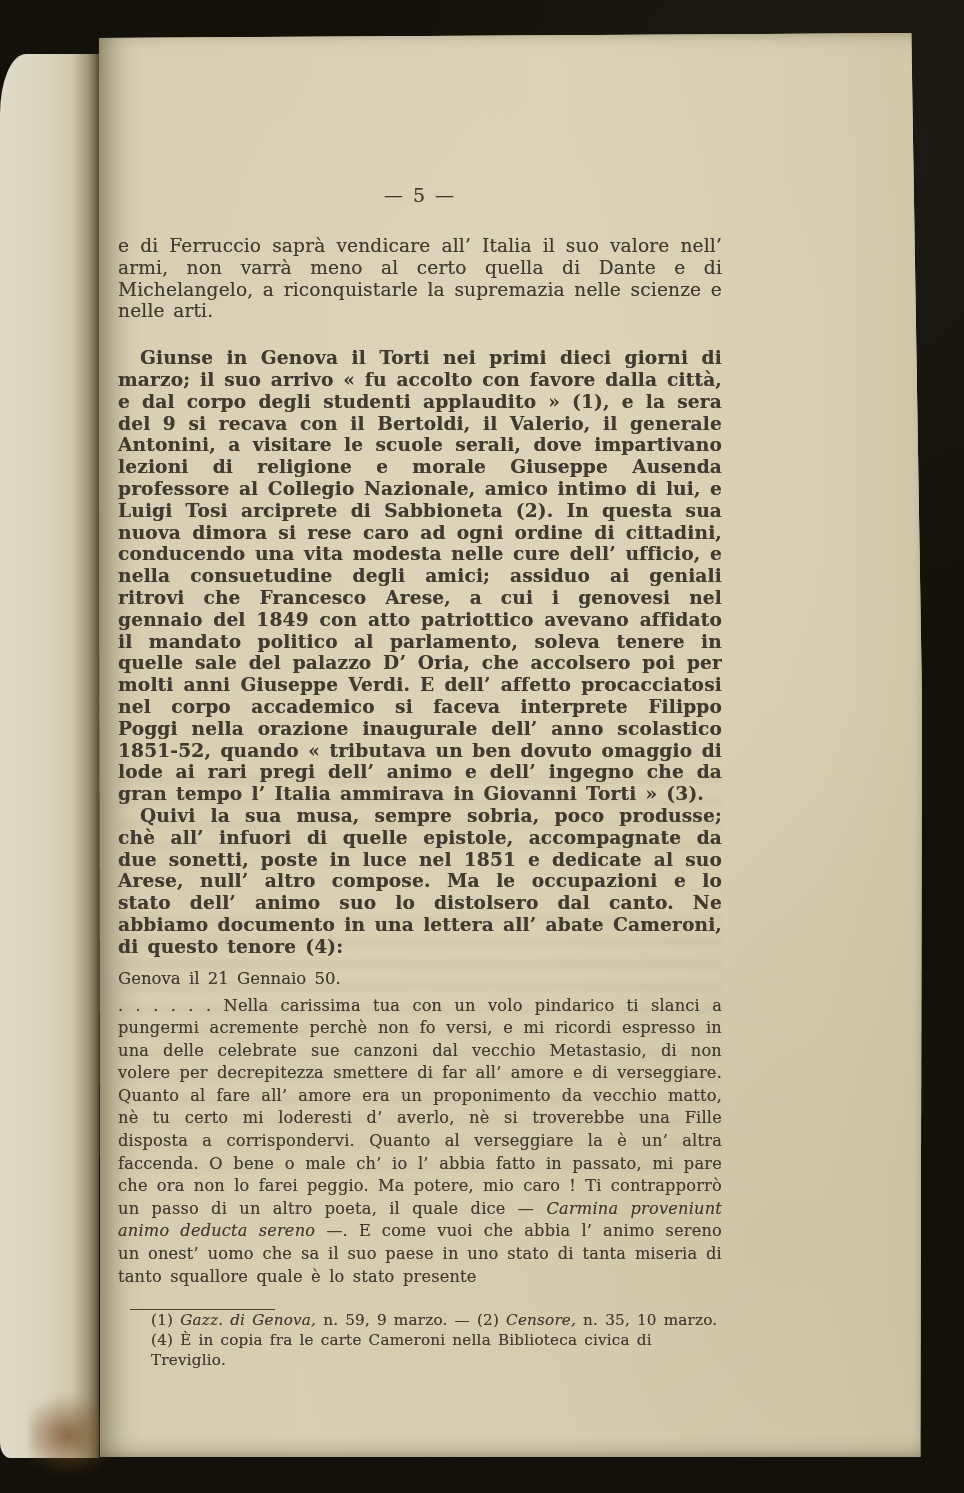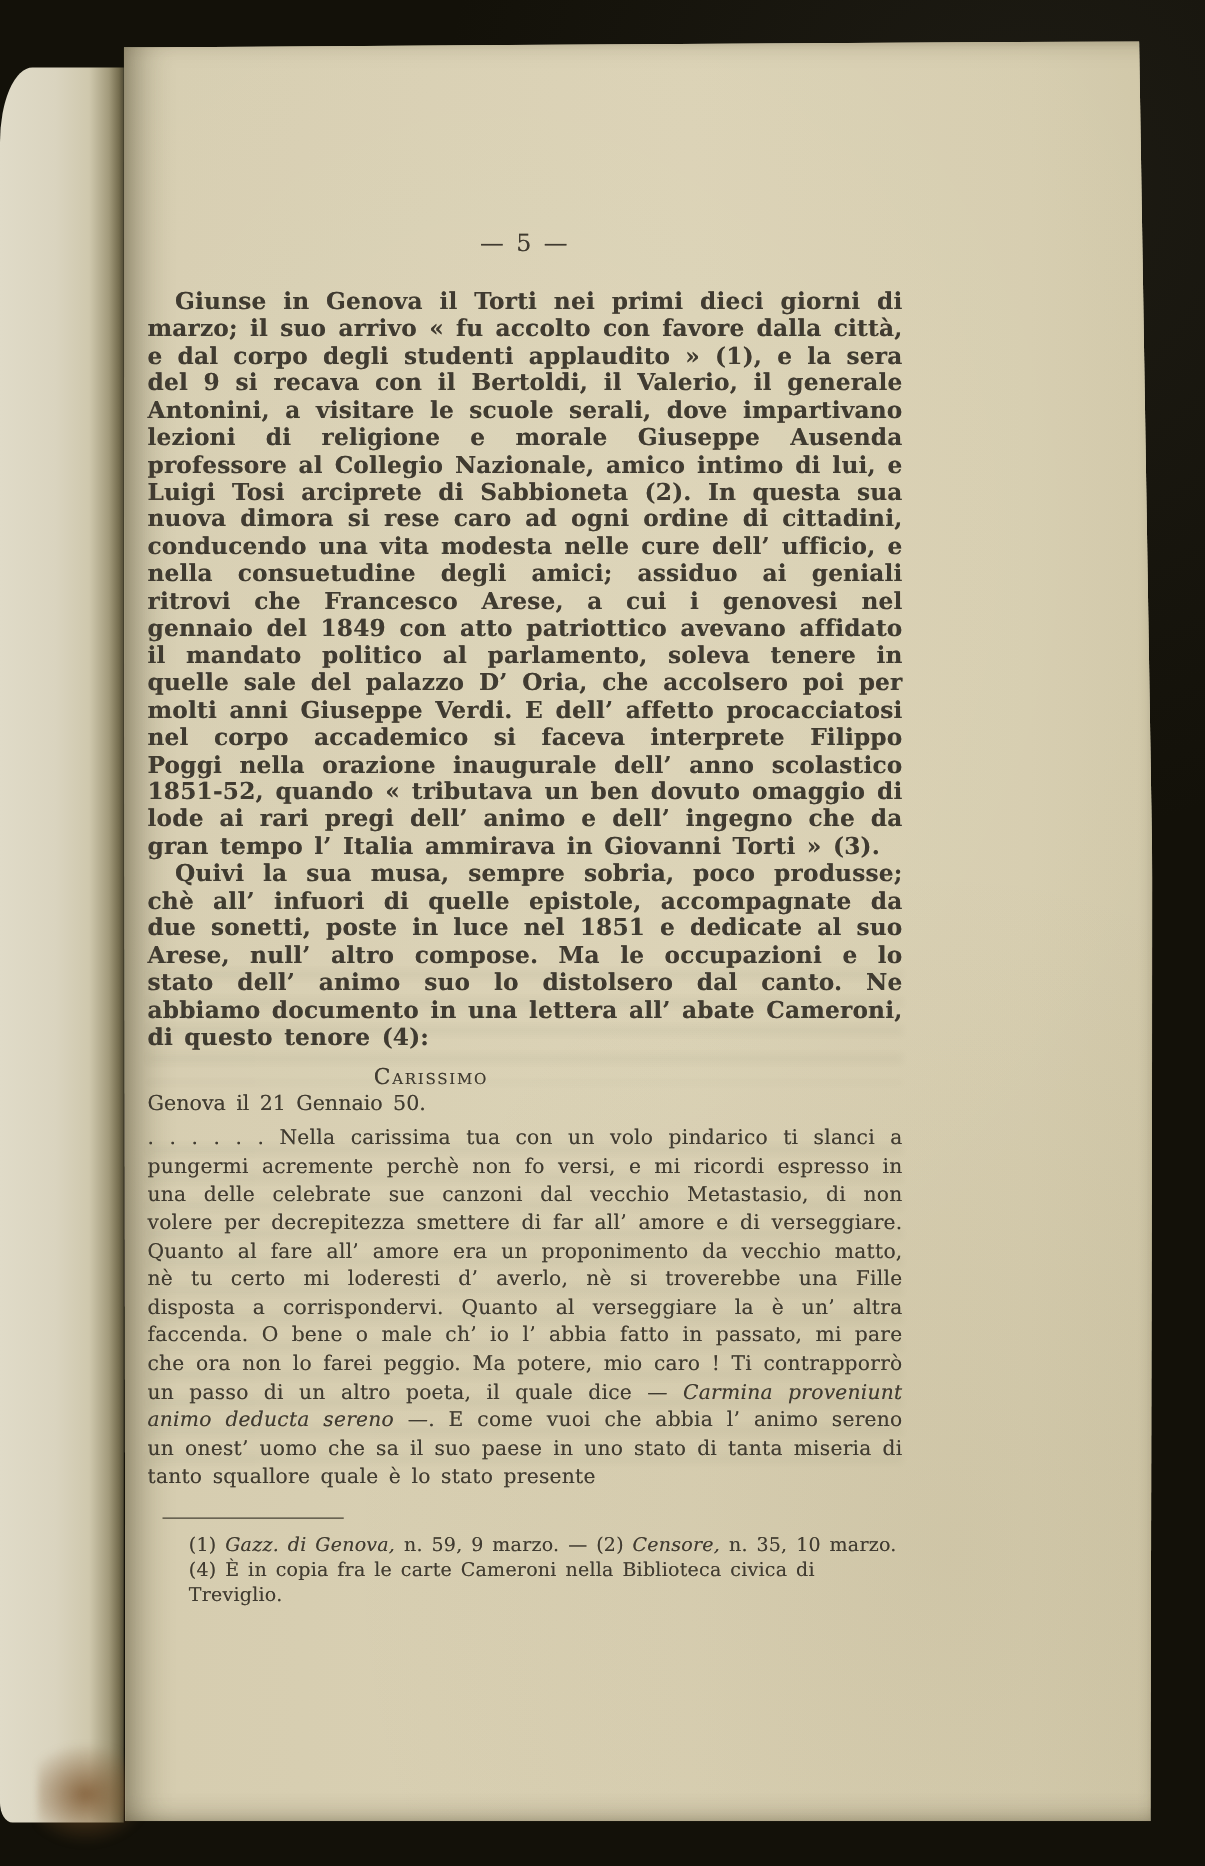--- a/index.html
+++ b/index.html
@@ -79,21 +79,21 @@
   .letter-body {
     margin: 7px 0 0 0; font-size: 16.2px; line-height: 22.6px;
     text-align: justify; word-spacing: 3px; letter-spacing: 0.2px;
   }
   .latin { font-style: italic; }
 
   .fn-rule {
     width: 145px; height: 0; margin: 21px 0 0 12px;
     border-top: 1.5px solid #474234;
   }
-  .footnotes { margin-top: 11px; }
+  .footnotes { }
   .fn {
     margin: 0; padding-left: 33px; font-size: 15.2px; line-height: 20px;
     word-spacing: 2px; letter-spacing: 0.2px;
   }
   .fn em { font-style: italic; }
 </style>
 </head>
 <body>
 
 <div class="scene">
@@ -102,27 +102,27 @@
   <div class="binding-blotch"></div>
 
   <div class="page">
     <div class="showthrough st-1"></div>
     <div class="showthrough st-2"></div>
 
     <div class="content">
 
       <div class="page-number">— 5 —</div>
 
+      <p class="para first">e di Ferruccio saprà vendicare all’ Italia il suo valore nell’ armi, non varrà meno al certo quella di Dante e di Michelangelo, a riconquistarle la supremazia nelle scienze e nelle arti.</p>
 
       <p class="para second indent">Giunse in Genova il Torti nei primi dieci giorni di marzo; il suo arrivo « fu accolto con favore dalla città, e dal corpo degli studenti applaudito » (1), e la sera del 9 si recava con il Bertoldi, il Valerio, il generale Antonini, a visitare le scuole serali, dove impartivano lezioni di religione e morale Giuseppe Ausenda professore al Collegio Nazionale, amico intimo di lui, e Luigi Tosi arciprete di Sabbioneta (2). In questa sua nuova dimora si rese caro ad ogni ordine di cittadini, conducendo una vita modesta nelle cure dell’ ufficio, e nella consuetudine degli amici; assiduo ai geniali ritrovi che Francesco Arese, a cui i genovesi nel gennaio del 1849 con atto patriottico avevano affidato il mandato politico al parlamento, soleva tenere in quelle sale del palazzo D’ Oria, che accolsero poi per molti anni Giuseppe Verdi. E dell’ affetto procacciatosi nel corpo accademico si faceva interprete Filippo Poggi nella orazione inaugurale dell’ anno scolastico 1851-52, quando « tributava un ben dovuto omaggio di lode ai rari pregi dell’ animo e dell’ ingegno che da gran tempo l’ Italia ammirava in Giovanni Torti » (3).</p>
 
       <p class="para indent">Quivi la sua musa, sempre sobria, poco produsse; chè all’ infuori di quelle epistole, accompagnate da due sonetti, poste in luce nel 1851 e dedicate al suo Arese, null’ altro compose. Ma le occupazioni e lo stato dell’ animo suo lo distolsero dal canto. Ne abbiamo documento in una lettera all’ abate Cameroni, di questo tenore (4):</p>
 
       <div class="letter">
-        <div class="salutation">Carissimo</div>
         <div class="dateline">Genova il 21 Gennaio 50.</div>
         <p class="letter-body"><span>. . . . . . Nella carissima tua con un volo pindarico ti slanci a pungermi acremente perchè non fo versi, e mi ricordi espresso in una delle celebrate sue canzoni dal vecchio Metastasio, di non volere per decrepitezza smettere di far all’ amore e di verseggiare. Quanto al fare all’ amore era un proponimento da vecchio matto, nè tu certo mi loderesti d’ averlo, nè si troverebbe una Fille disposta a corrispondervi. Quanto al verseggiare la è un’ altra faccenda. O bene o male ch’ io l’ abbia fatto in passato, mi pare che ora non lo farei peggio. Ma potere, mio caro ! Ti contrapporrò un passo di un altro poeta, il quale dice — </span><em class="latin">Carmina proveniunt animo deducta sereno</em><span> —. E come vuoi che abbia l’ animo sereno un onest’ uomo che sa il suo paese in uno stato di tanta miseria di tanto squallore quale è lo stato presente</span></p>
       </div>
 
       <div class="fn-rule"></div>
 
       <div class="footnotes">
         <p class="fn"><span>(1) </span><em>Gazz. di Genova,</em><span> n. 59, 9 marzo. — (2) </span><em>Censore,</em><span> n. 35, 10 marzo.</span></p>
         <p class="fn"><span>(4) </span><span>È in copia fra le carte Cameroni nella Biblioteca civica di Treviglio.</span></p>
       </div>

